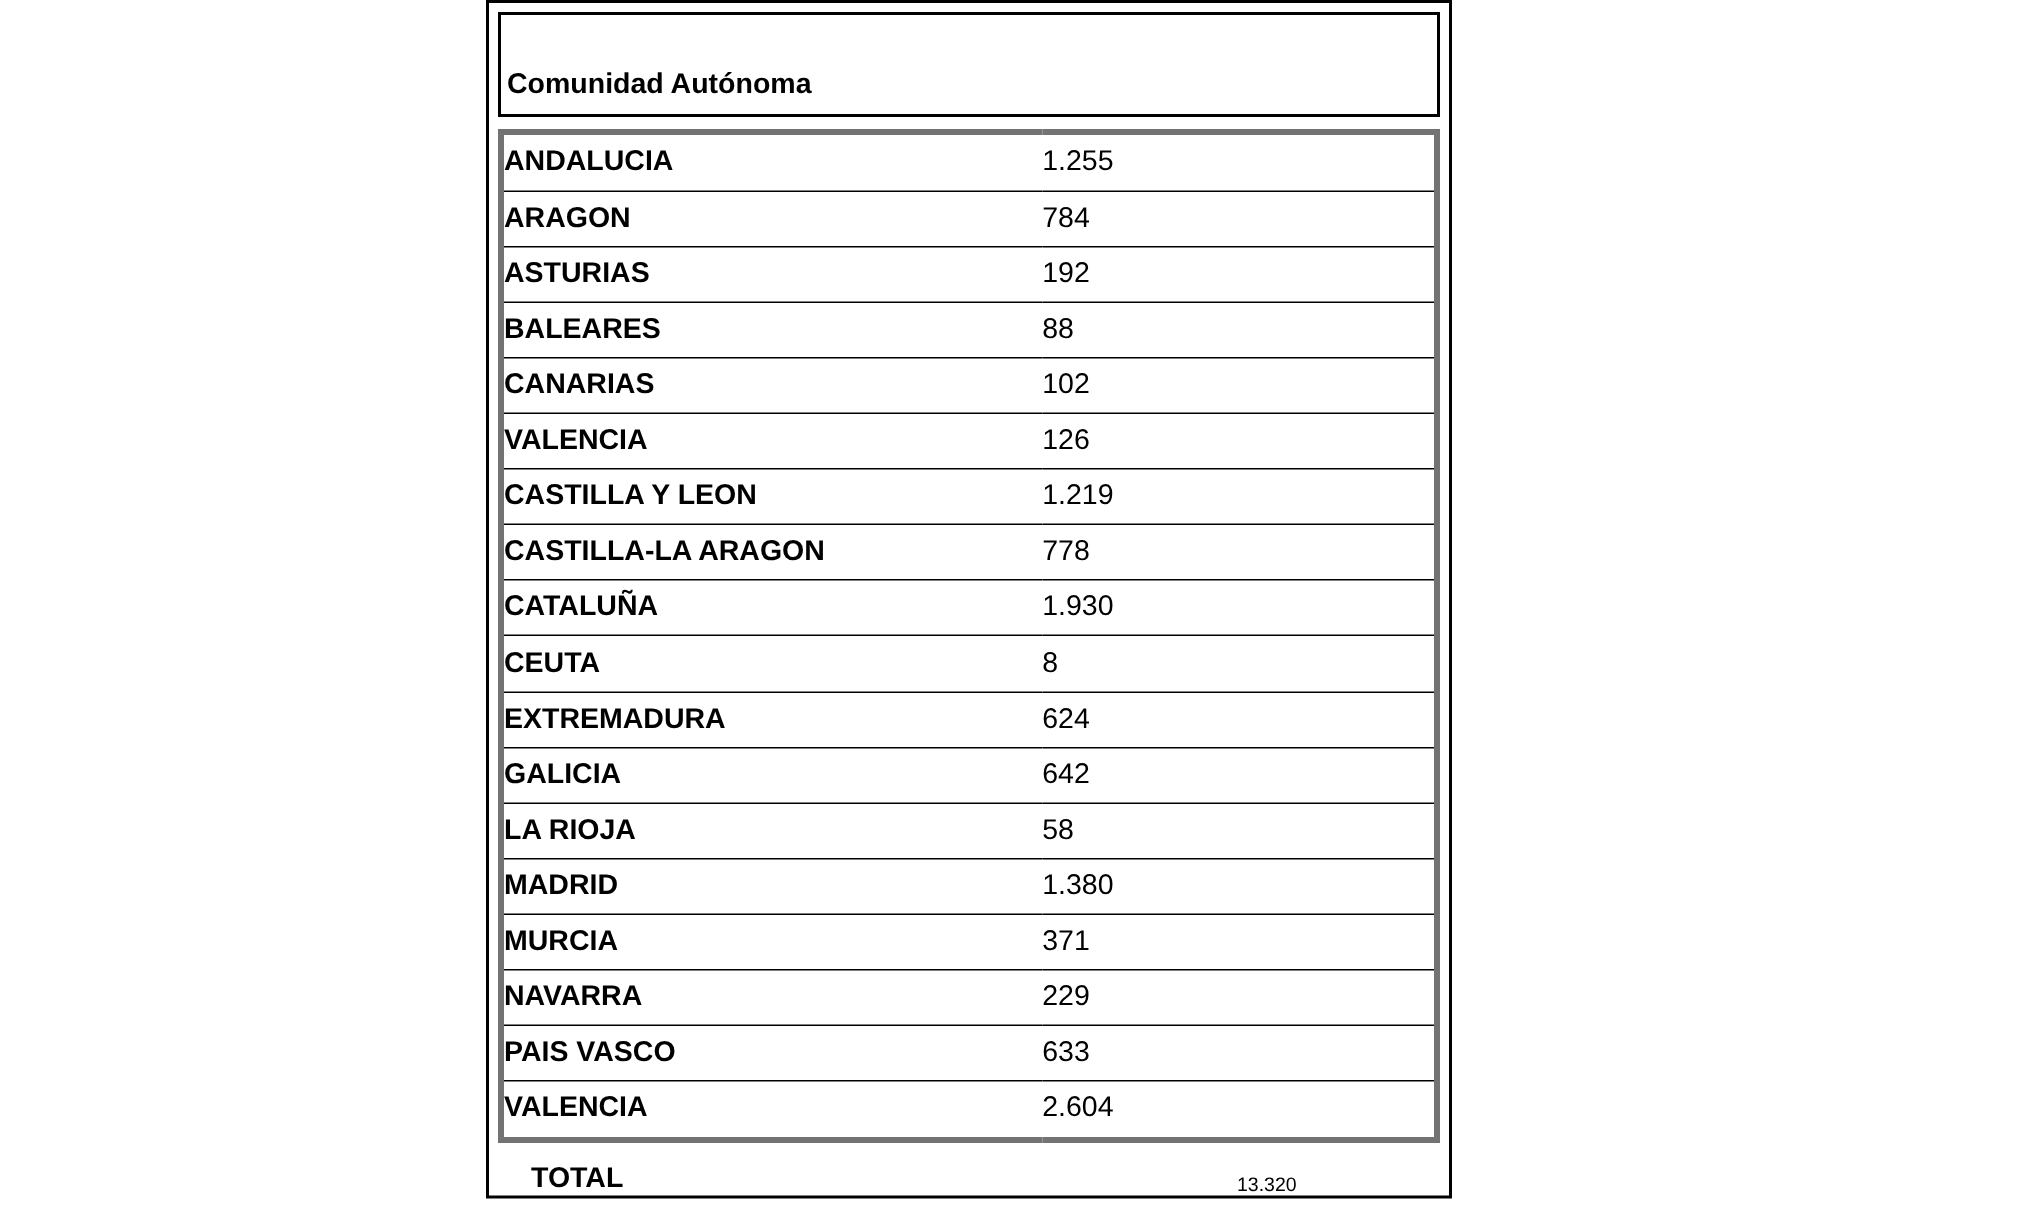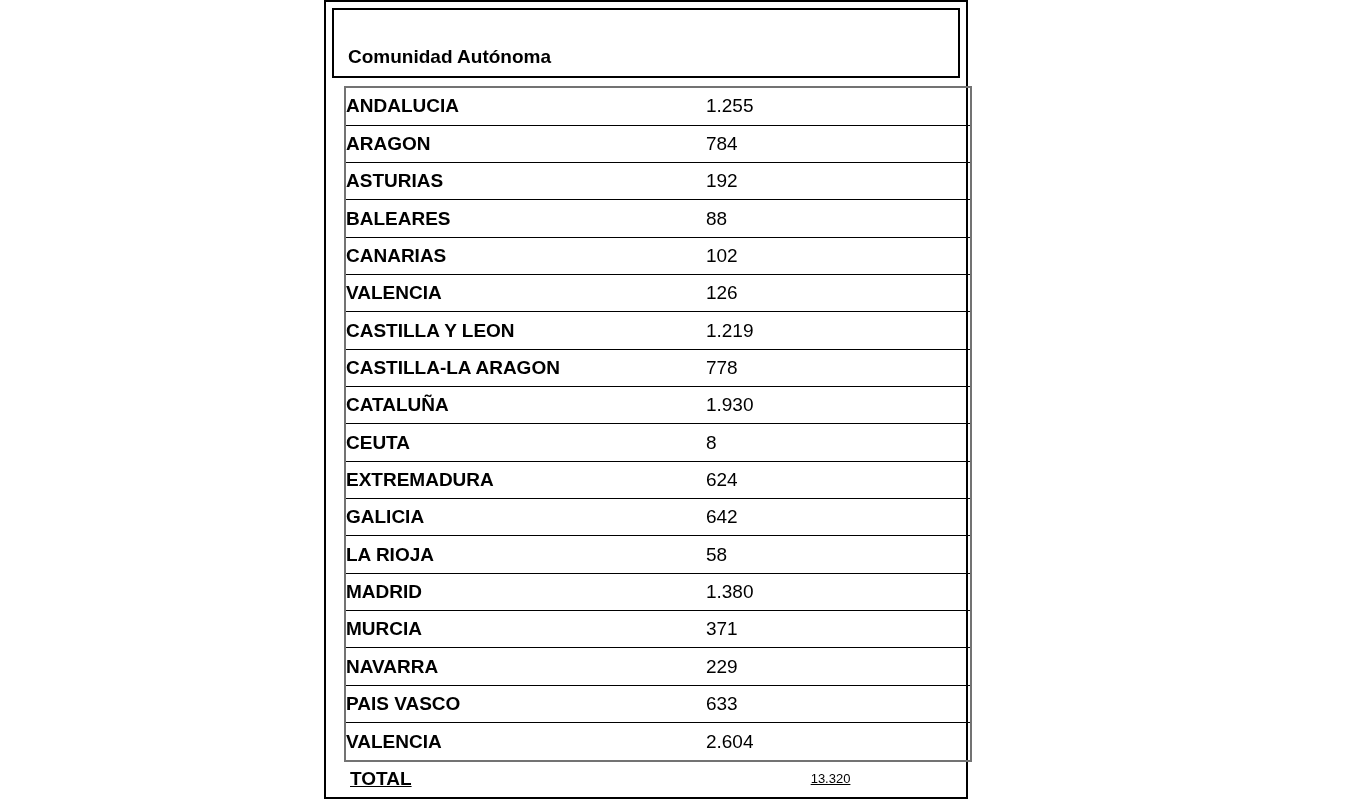--- a/index.html
+++ b/index.html
@@ -36,68 +36,67 @@
     height: 70px;
     border: 2px solid #000000;
     box-sizing: border-box;
     display: flex;
     align-items: flex-end;
     padding-bottom: 8px;
   }
   .col-name {
     flex: 0 0 57.5%;
     box-sizing: border-box;
-    padding-left: 14px;
+    padding-left: 4px;
   }
   .col-ot {
     flex: 1 1 auto;
     text-align: center;
   }
   .header-text {
     font-size: 19px;
     font-weight: bold;
     line-height: 22px;
     white-space: nowrap;
   }
   table.data-table {
     position: absolute;
-    left: 18px;
+    left: 6px;
     top: 84px;
     width: 628px;
     height: 676px;
     border-collapse: collapse;
     table-layout: fixed;
-    border: 2px solid #737373;
+    border: 4px solid #737373;
   }
   table.data-table td {
     border-top: 1.5px solid #000000;
     vertical-align: middle;
     font-size: 19px;
     line-height: 22px;
     padding: 0;
     white-space: nowrap;
     overflow: hidden;
   }
   td.cell-name {
     width: 57.5%;
     font-weight: bold;
     padding-left: 6px;
   }
   td.cell-ot {
     font-weight: normal;
   }
   .total-row {
     position: absolute;
-    left: 10px;
+    left: 24px;
     top: 758px;
     width: 628px;
     height: 37px;
     display: flex;
-    align-items: center;
-    text-decoration: underline;
+    align-items: flex-end;
   }
   .total-label {
     font-size: 19px;
     font-weight: bold;
     white-space: nowrap;
   }
   .total-value {
     font-size: 13px;
     font-weight: normal;
     white-space: nowrap;

